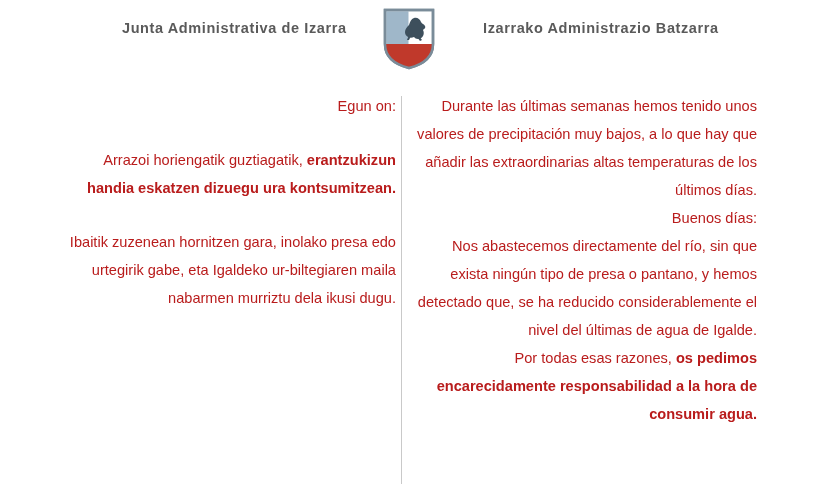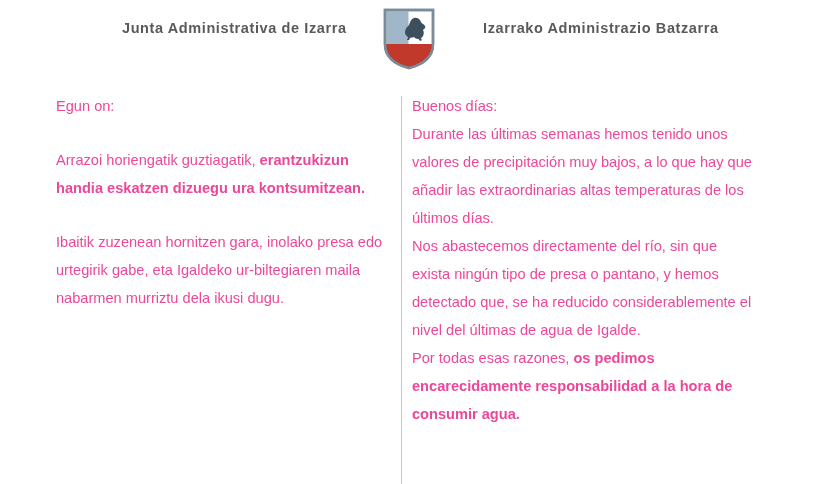--- a/index.html
+++ b/index.html
@@ -80,21 +80,22 @@
     left: 401px;
     top: 4px;
     width: 1px;
     height: 388px;
     background: #c9c9c9;
   }
   p.para {
     margin: 0 0 0 0;
     font-size: 14.6px;
     line-height: 28px;
-    color: #ec4899;
+    color: #b91c1c;
+    text-align: right;
   }
   p.spacer-before {
     margin-top: 26px;
   }
   .bold {
     font-weight: bold;
   }
 </style>
 </head>
 <body>
@@ -129,20 +130,20 @@
 
     <div class="divider"></div>
 
     <div class="col col-left">
       <p class="para">Egun on:</p>
       <p class="para spacer-before"><span>Arrazoi horiengatik guztiagatik, </span><span class="bold">erantzukizun handia eskatzen dizuegu ura kontsumitzean.</span></p>
       <p class="para spacer-before">Ibaitik zuzenean hornitzen gara, inolako presa edo urtegirik gabe, eta Igaldeko ur-biltegiaren maila nabarmen murriztu dela ikusi dugu.</p>
     </div>
 
     <div class="col col-right">
+      <p class="para">Durante las últimas semanas hemos tenido unos valores de precipitación muy bajos, a lo que hay que añadir las extraordinarias altas temperaturas de los últimos días.</p>
       <p class="para">Buenos días:</p>
-      <p class="para">Durante las últimas semanas hemos tenido unos valores de precipitación muy bajos, a lo que hay que añadir las extraordinarias altas temperaturas de los últimos días.</p>
       <p class="para">Nos abastecemos directamente del río, sin que exista ningún tipo de presa o pantano, y hemos detectado que, se ha reducido considerablemente el nivel del últimas de agua de Igalde.</p>
       <p class="para"><span>Por todas esas razones, </span><span class="bold">os pedimos encarecidamente responsabilidad a la hora de consumir agua.</span></p>
     </div>
 
   </div>
 </div>
 
 </body></html>

